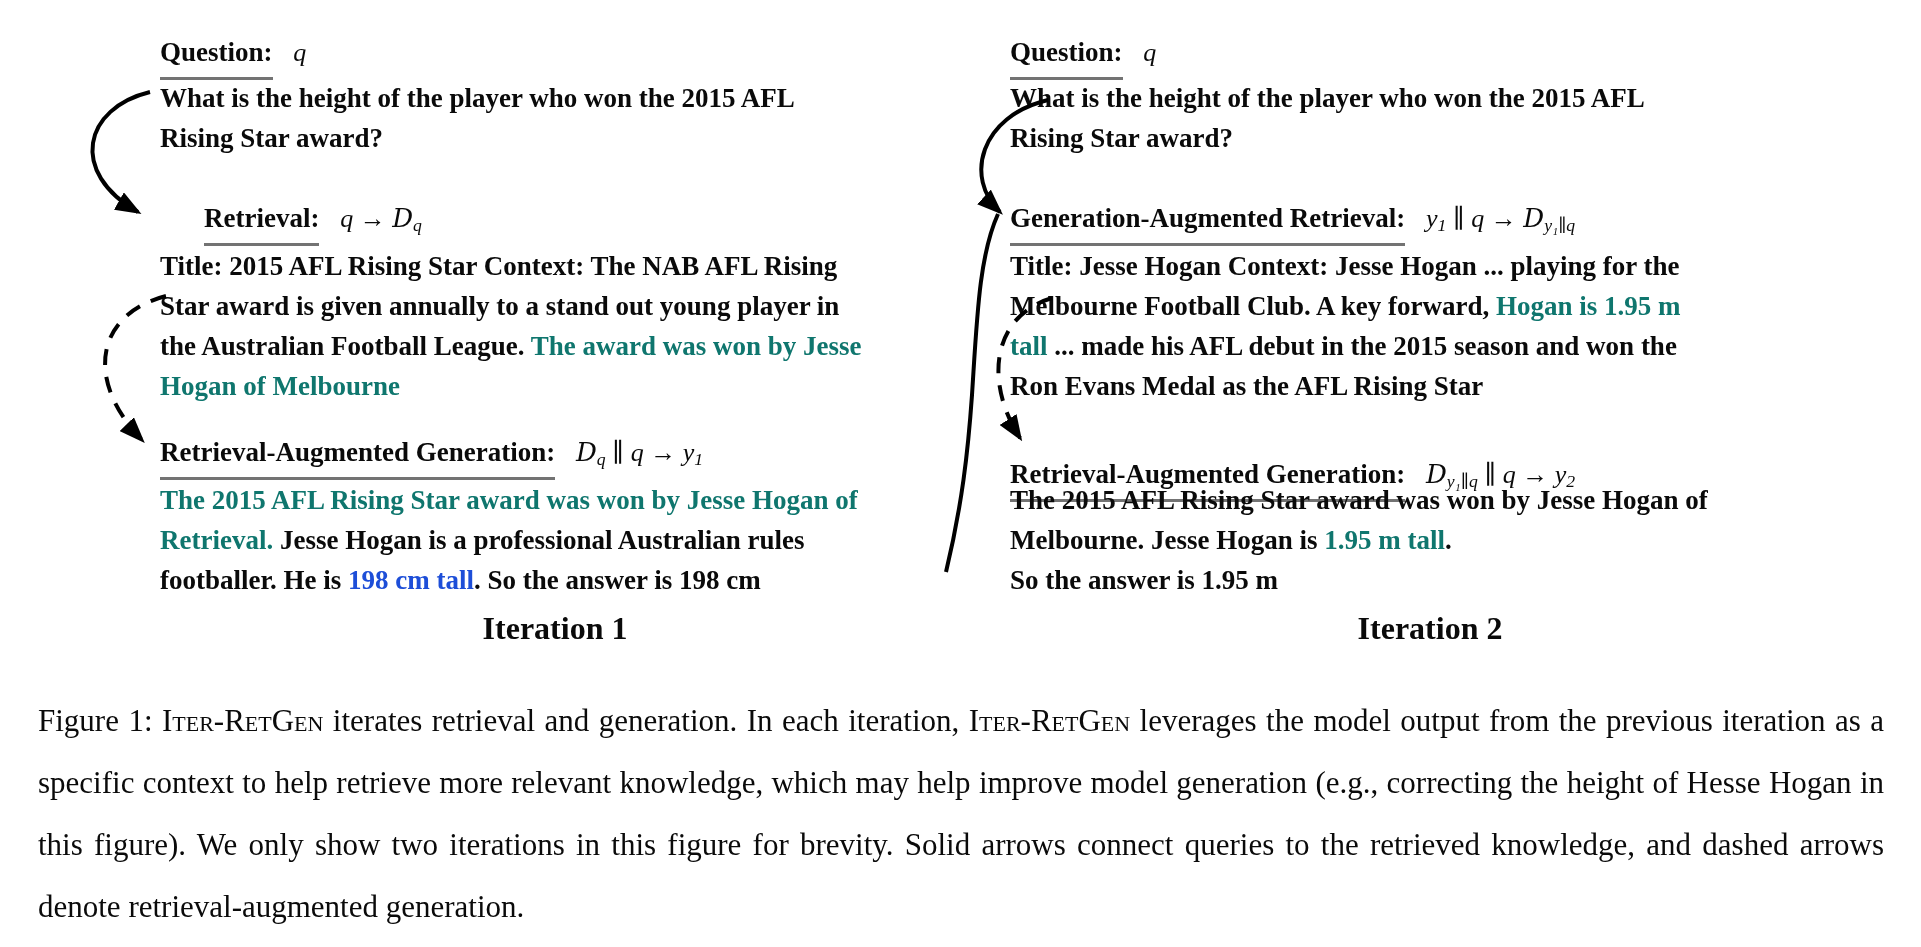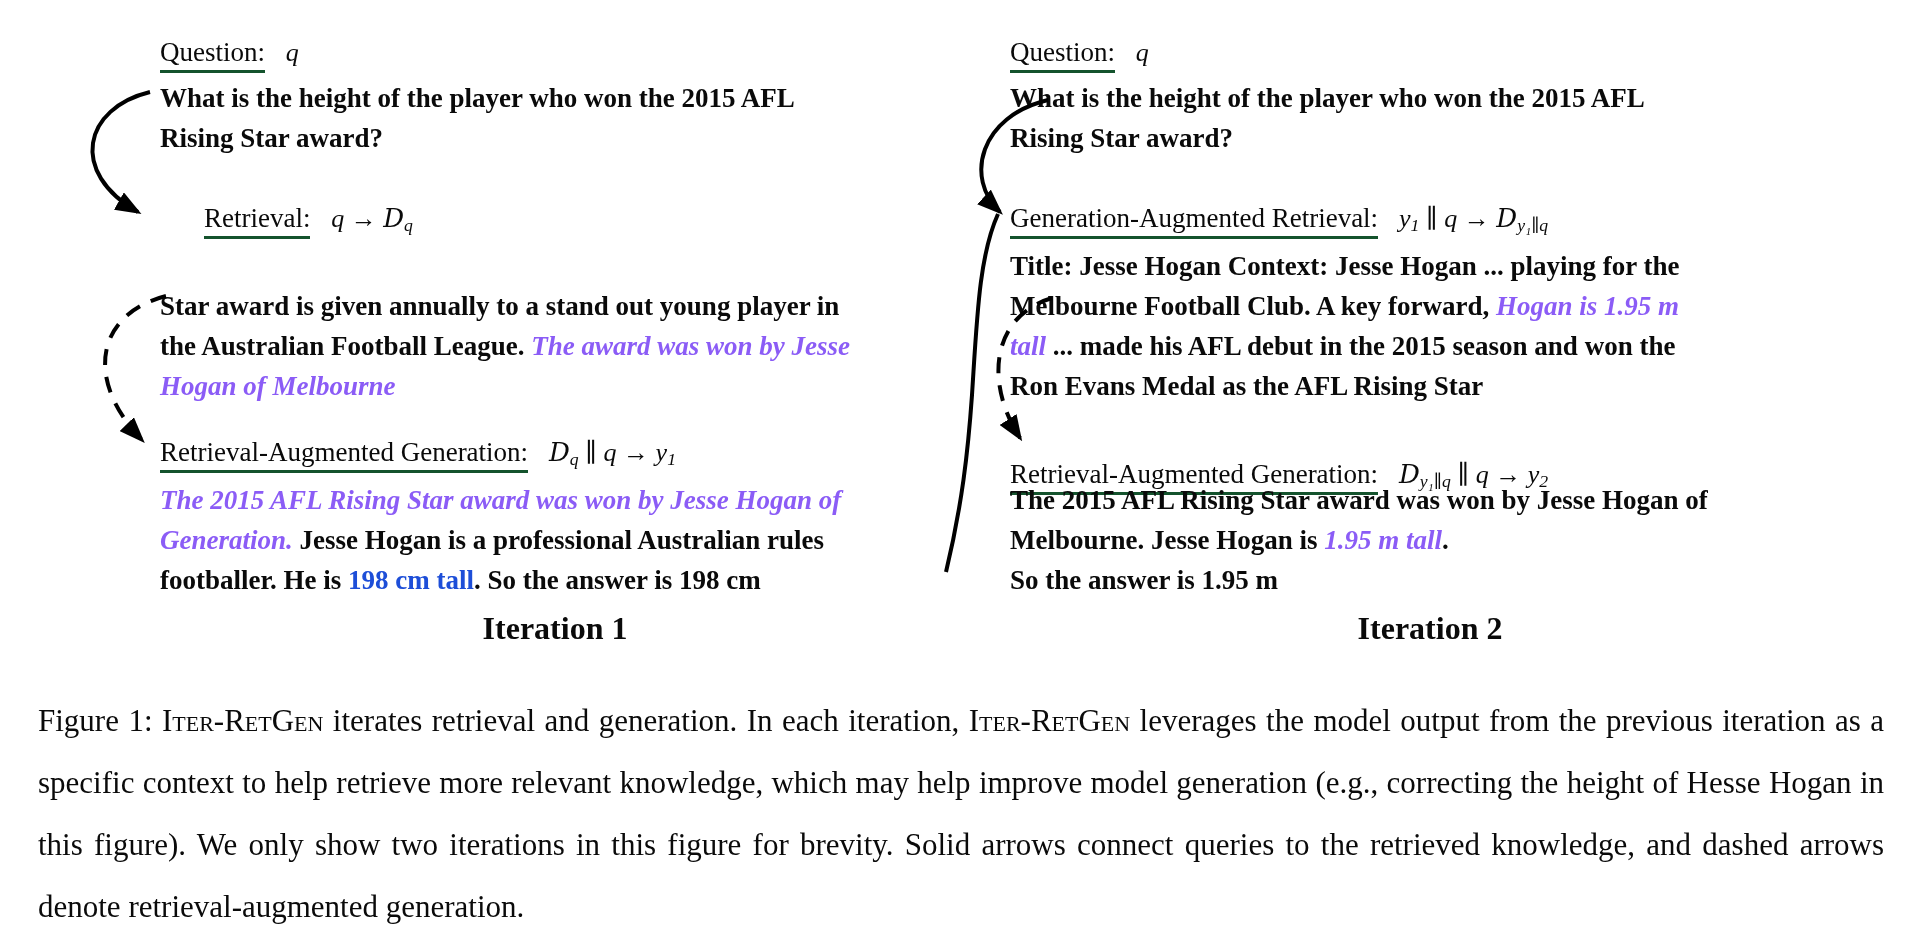--- a/index.html
+++ b/index.html
@@ -4,24 +4,24 @@
 <style>
   html,body{margin:0;padding:0;}
   body{
     width:1921px;height:947px;background:#ffffff;position:relative;
     font-family:"Liberation Serif","DejaVu Serif",serif;color:#0a0a0a;
     overflow:hidden;
   }
   .abs{position:absolute;}
   
   .sec-heading{white-space:nowrap;font-weight:bold;font-size:27px;line-height:36px;}
-  .h-label{font-weight:normal;border-bottom:3px solid #14532d;padding-bottom:3px;}
+  .h-label{font-weight:bold;border-bottom:3px solid #737373;padding-bottom:10px;}
   .h-formula{margin-left:14px;font-weight:normal;font-style:normal;font-size:26px;}
   .sec-body{white-space:nowrap;font-weight:bold;font-size:27px;line-height:40px;}
-  .c-purple{color:#8b5cf6;font-style:italic;}
+  .c-purple{color:#0f766e;}
   .c-red{color:#1d4ed8;}
   .it{font-style:italic;}
   .cal{font-style:italic;font-family:"DejaVu Serif",serif;}
   .sub{font-size:0.68em;vertical-align:-0.22em;font-style:italic;}
   .sc{font-variant:small-caps;}
   .iter-label{font-weight:bold;font-size:32px;text-align:center;width:320px;font-family:Liberation Serif, serif;}
   .caption{
     left:38px;top:690px;width:1846px;position:absolute;
     font-size:31px;line-height:62px;text-align:justify;font-weight:normal;
   }
@@ -39,29 +39,29 @@
   </div>
 </div>
 <div class="abs sec-body" style="left:160px;top:78px;"><span>What is the height of the player who won the 2015 AFL</span><br><span>Rising Star award?</span></div>
 
 <div class="abs" style="left:160px;top:200px;margin-left:44px;">
   <div class="sec-heading">
     <span class="h-label">Retrieval:</span>
     <span class="h-formula"><span class="it">q</span><span> → </span><span class="cal">D</span><span class="sub">q</span></span>
   </div>
 </div>
-<div class="abs sec-body" style="left:160px;top:246px;"><br><span>Star award is given annually to a stand out young player in</span><br><span>the Australian Football League. </span><span class="c-purple">The award was won by Jesse</span><br><span class="c-purple">Hogan of Melbourne</span></div>
+<div class="abs sec-body" style="left:160px;top:246px;"><span>Title: 2015 AFL Rising Star Context: The NAB AFL Rising</span><br><span>Star award is given annually to a stand out young player in</span><br><span>the Australian Football League. </span><span class="c-purple">The award was won by Jesse</span><br><span class="c-purple">Hogan of Melbourne</span></div>
 
 <div class="abs" style="left:160px;top:434px;">
   <div class="sec-heading">
     <span class="h-label">Retrieval-Augmented Generation:</span>
     <span class="h-formula"><span class="cal">D</span><span class="sub">q</span><span> ∥ </span><span class="it">q</span><span> → </span><span class="it">y</span><span class="sub">1</span></span>
   </div>
 </div>
-<div class="abs sec-body" style="left:160px;top:480px;"><span class="c-purple">The 2015 AFL Rising Star award was won by Jesse Hogan of</span><br><span class="c-purple">Generation.</span><span> Jesse Hogan is a professional Australian rules</span><br><span>footballer. He is </span><span class="c-red">198 cm tall</span><span>. So the answer is 198 cm</span></div>
+<div class="abs sec-body" style="left:160px;top:480px;"><span class="c-purple">The 2015 AFL Rising Star award was won by Jesse Hogan of</span><br><span class="c-purple">Retrieval.</span><span> Jesse Hogan is a professional Australian rules</span><br><span>footballer. He is </span><span class="c-red">198 cm tall</span><span>. So the answer is 198 cm</span></div>
 
 <div class="abs iter-label" style="left:395px;top:610px;">Iteration 1</div>
 
 <div class="abs" style="left:1010px;top:34px;">
   <div class="sec-heading">
     <span class="h-label">Question:</span>
     <span class="h-formula"><span class="it">q</span></span>
   </div>
 </div>
 <div class="abs sec-body" style="left:1010px;top:78px;"><span>What is the height of the player who won the 2015 AFL</span><br><span>Rising Star award?</span></div>

